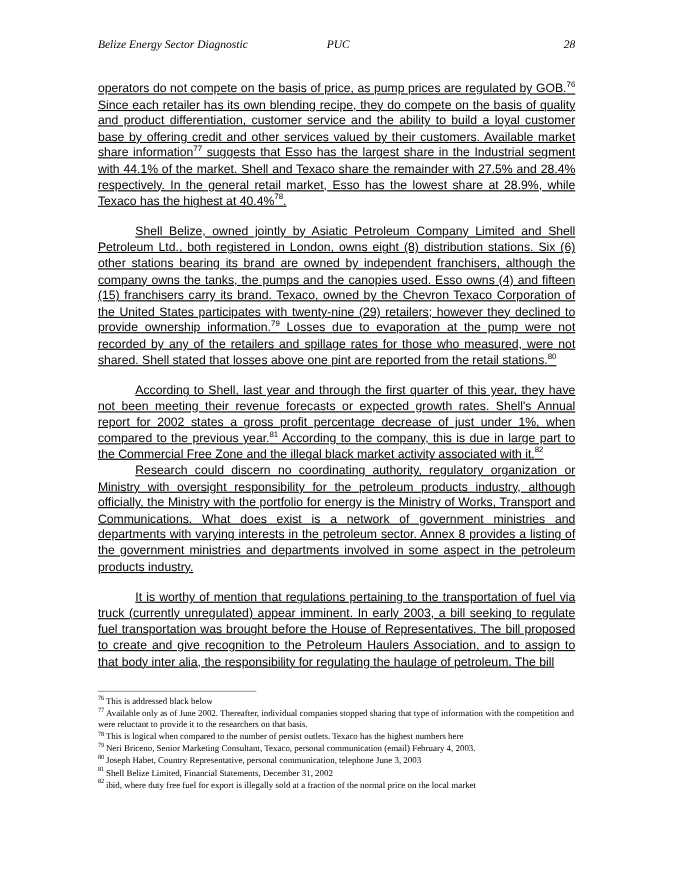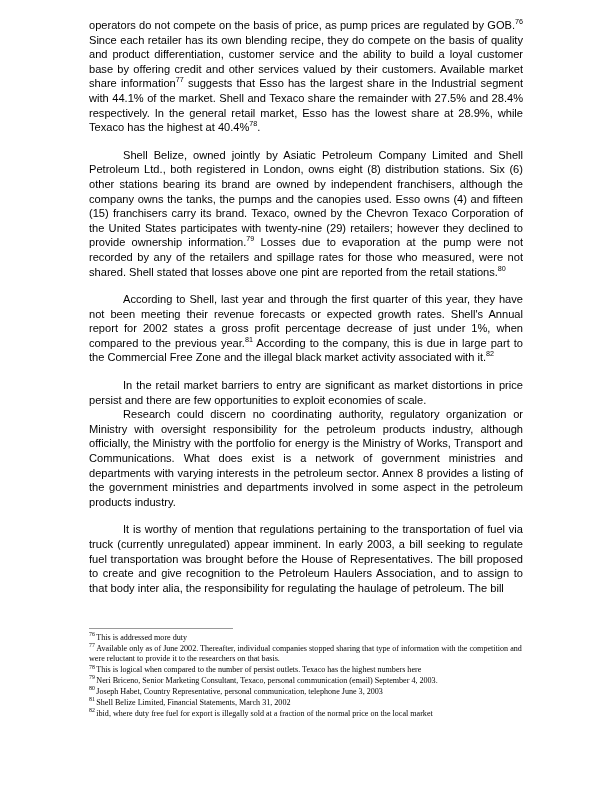--- a/index.html
+++ b/index.html
@@ -50,20 +50,21 @@
   }
   .page-header .hdr-right {
     position: absolute;
     right: 0;
     top: 0;
   }
 
   
   .body-block {
     margin-top: 18px;
+    text-decoration: underline;
   }
   p.para {
     margin: 0 0 13px 0;
     font-family: "Liberation Sans", sans-serif;
     font-size: 11.1px;
     line-height: 14.6px;
     text-align: justify;
     text-justify: inter-word;
     color: #000;
   }
@@ -120,44 +121,48 @@
     margin-right: 1.5px;
   }
 </style>
 </head>
 <body>
 
 <div class="page">
 
   <div class="content">
 
+    <div class="page-header">
+      <span class="hdr-left">Belize Energy Sector Diagnostic</span>
+      <span class="hdr-center">PUC</span>
+      <span class="hdr-right">28</span>
+    </div>
 
     <div class="body-block">
       <div id="paras-before">
           <p class="para">operators do not compete on the basis of price, as pump prices are regulated by GOB.<sup class="fn-ref">76</sup> Since each retailer has its own blending recipe, they do compete on the basis of quality and product differentiation, customer service and the ability to build a loyal customer base by offering credit and other services valued by their customers.  Available market share information<sup class="fn-ref">77</sup> suggests that Esso has the largest share in the Industrial segment with 44.1% of the market.  Shell and Texaco share the remainder with 27.5% and 28.4% respectively.  In the general retail market, Esso has the lowest share at 28.9%, while Texaco has the highest at 40.4%<sup class="fn-ref">78</sup>.</p>
           <p class="para indented">Shell Belize, owned jointly by Asiatic Petroleum Company Limited and Shell Petroleum Ltd., both registered in London, owns eight (8) distribution stations. Six (6) other stations bearing its brand are owned by independent franchisers, although the company owns the tanks, the pumps and the canopies used.  Esso owns (4) and fifteen (15) franchisers carry its brand.  Texaco, owned by the Chevron Texaco Corporation of the United States participates with twenty-nine (29) retailers; however they declined to provide ownership information.<sup class="fn-ref">79</sup> Losses due to evaporation at the pump were not recorded by any of the retailers and spillage rates for those who measured, were not shared.  Shell stated that losses above one pint are reported from the retail stations.<sup class="fn-ref">80</sup></p>
           <p class="para indented">According to Shell, last year and through the first quarter of this year, they have not been meeting their revenue forecasts or expected growth rates.  Shell's Annual report for 2002 states a gross profit percentage decrease of just under 1%, when compared to the previous year.<sup class="fn-ref">81</sup> According to the company, this is due in large part to the Commercial Free Zone and the illegal black market activity associated with it.<sup class="fn-ref">82</sup></p>
-          <p class="para indented">In the retail market barriers to entry are significant as market distortions in price persist and there are few opportunities to exploit economies of scale.</p>
         </div>
 
 
       <div id="paras-after">
           <p class="para indented">Research could discern no coordinating authority, regulatory organization or Ministry with oversight responsibility for the petroleum products industry, although officially, the Ministry with the portfolio for energy is the Ministry of Works, Transport and Communications.    What does exist is a network of government ministries and departments with varying interests in the petroleum sector. Annex 8 provides a listing of the government ministries and departments involved in some aspect in the petroleum products industry.</p>
           <p class="para indented">It is worthy of mention that regulations pertaining to the transportation of fuel via truck (currently unregulated) appear imminent. In early 2003, a bill seeking to regulate fuel transportation was brought before the House of Representatives. The bill proposed to create and give recognition to the Petroleum Haulers Association, and to assign to that body inter alia, the responsibility for regulating the haulage of petroleum.   The bill</p>
         </div>
     </div>
 
   </div>
 
   <div class="footnotes">
     <hr class="footnote-rule">
     <div id="footnote-list">
-        <div class="footnote"><sup class="fn-num">76</sup><span>This is addressed more duty</span></div>
+        <div class="footnote"><sup class="fn-num">76</sup><span>This is addressed black below</span></div>
         <div class="footnote"><sup class="fn-num">77</sup><span>Available only as of June 2002. Thereafter, individual companies stopped sharing that type of information with the competition and were reluctant to provide it to the researchers on that basis.</span></div>
         <div class="footnote"><sup class="fn-num">78</sup><span>This is logical when compared to the number of persist outlets.  Texaco has the highest numbers here</span></div>
-        <div class="footnote"><sup class="fn-num">79</sup><span>Neri Briceno, Senior Marketing Consultant, Texaco, personal communication (email) September 4, 2003.</span></div>
+        <div class="footnote"><sup class="fn-num">79</sup><span>Neri Briceno, Senior Marketing Consultant, Texaco, personal communication (email) February 4, 2003.</span></div>
         <div class="footnote"><sup class="fn-num">80</sup><span>Joseph Habet, Country Representative, personal communication, telephone June 3, 2003</span></div>
-        <div class="footnote"><sup class="fn-num">81</sup><span>Shell Belize Limited, Financial Statements, March 31, 2002</span></div>
+        <div class="footnote"><sup class="fn-num">81</sup><span>Shell Belize Limited, Financial Statements, December 31, 2002</span></div>
         <div class="footnote"><sup class="fn-num">82</sup><span>ibid, where duty free fuel for export is illegally sold at a fraction of the normal price on the local market</span></div>
       </div>
   </div>
 
 </div>
 
 </body></html>

